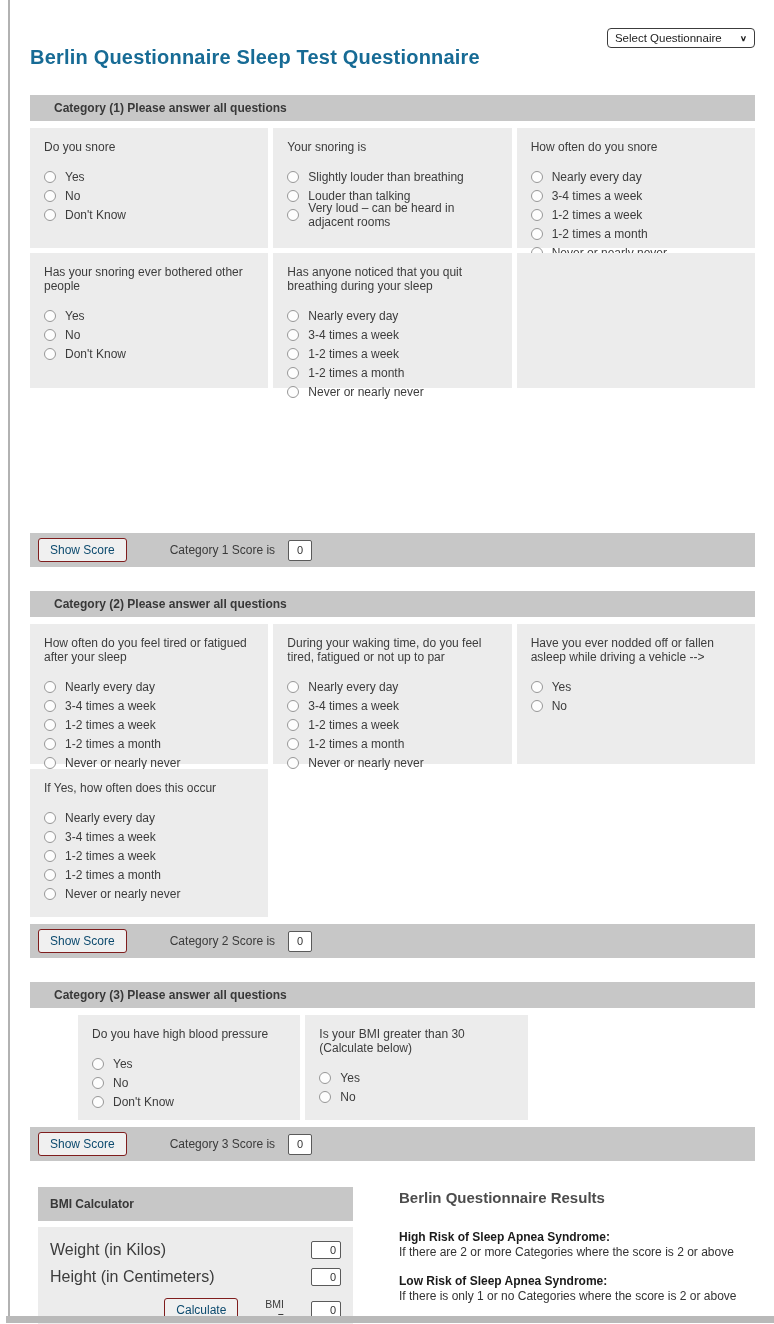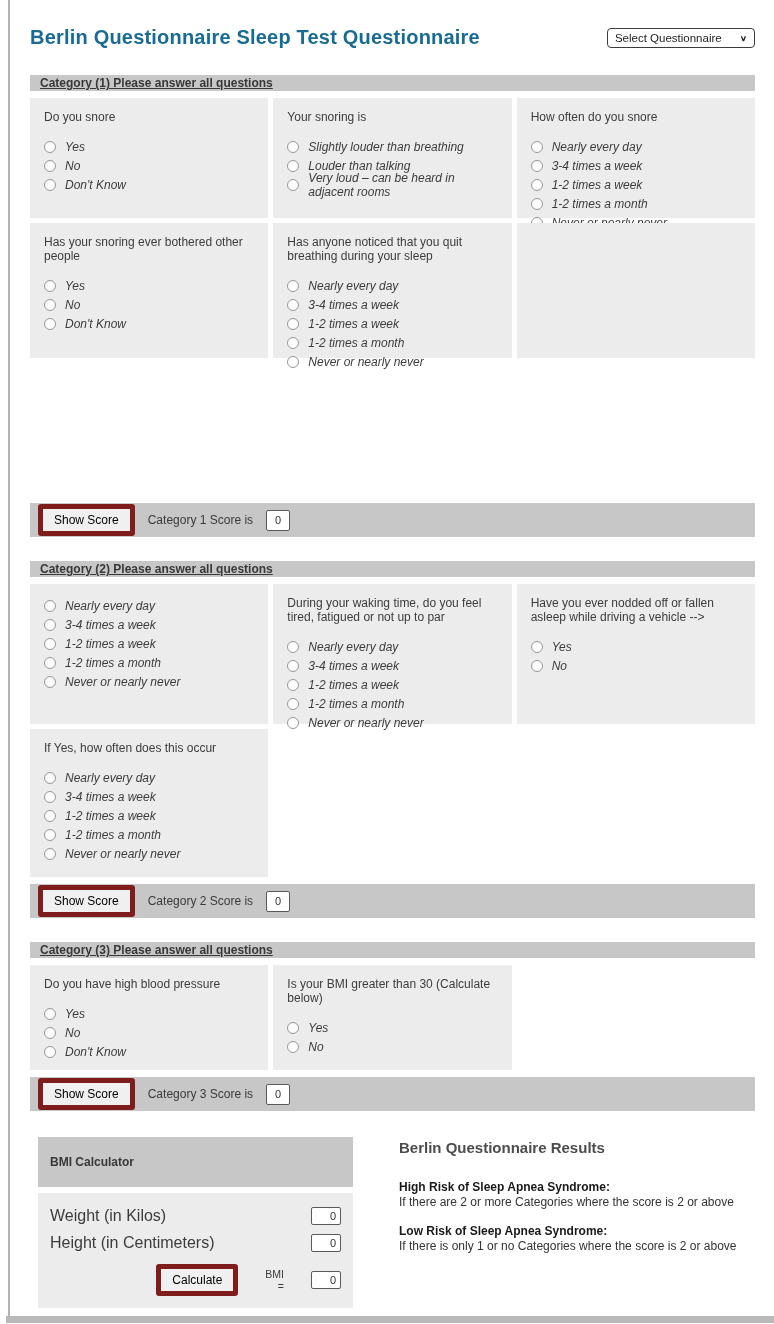--- a/index.html
+++ b/index.html
@@ -17,68 +17,68 @@
     background: #b2b2b2;
   }
   .bottom-strip {
     position: absolute; left: 6px; right: 0; bottom: 1px; height: 7px;
     background: #b9b9b9;
   }
   .container { padding: 26px 19px 0 30px; }
 
   
   .page-header { display: flex; justify-content: space-between; align-items: flex-start; margin-bottom: 26px; }
-  .page-title { font-size: 20px; font-weight: bold; color: #176b95; letter-spacing: 0.2px; }
+  .page-title { font-size: 20px; font-weight: bold; color: #176b95; letter-spacing: 0.2px; margin-top: 20px; }
   .select {
     display: inline-flex; align-items: center; gap: 18px;
     border: 1px solid #3c3c3c; border-radius: 4px;
     padding: 3px 7px; font-size: 11.5px; color: #222; background: #fff;
     margin-top: 2px; cursor: default;
   }
   .select .chev { font-size: 10px; font-weight: bold; color: #222; transform: scaleY(0.8); }
 
   
   .section { margin-top: 24px; }
   .section:first-of-type { margin-top: 0; }
   .cat-header {
-    height: 16px; background: #c7c7c7; display: flex; align-items: center;
-    padding-left: 10px; font-size: 12px; font-weight: bold; color: #383838; text-decoration: underline;
+    height: 26px; background: #c7c7c7; display: flex; align-items: center;
+    padding-left: 24px; font-size: 12px; font-weight: bold; color: #383838;
   }
   .qgrid { display: grid; grid-template-columns: 1fr 1fr 1fr; gap: 5px; margin-top: 7px; }
   .cell { background: #ececec; padding: 12px 14px; }
   .cell.empty { }
   .q { font-size: 12px; margin-bottom: 13px; color: #3c3c3c; }
   .opts { }
   .opt { display: flex; align-items: center; gap: 9px; height: 19px; cursor: default; }
   .radio {
     width: 12px; height: 12px; border-radius: 50%;
     border: 1px solid #979797; background: #fdfdfd; flex: 0 0 auto;
   }
-  .opt-label { font-size: 12px; color: #3c3c3c; font-style: italic; }
+  .opt-label { font-size: 12px; color: #3c3c3c; }
 
   .score-bar {
     margin-top: 7px; height: 34px; background: #c7c7c7;
     display: flex; align-items: center; gap: 13px; padding-left: 8px;
   }
   .btn {
     font-family: "Liberation Sans", sans-serif;
-    font-size: 12px; color: #000000; background: #f0f0f0;
-    border: 5px solid #7f1d1d; border-radius: 3px; padding: 4px 11px; cursor: pointer;
-  }
-  .score-label { font-size: 12px; color: #3a3a3a; }
+    font-size: 12px; color: #0c4a6e; background: #f0f0f0;
+    border: 1px solid #7f1d1d; border-radius: 3px; padding: 4px 11px; cursor: pointer;
+  }
+  .score-label { font-size: 12px; color: #3a3a3a; margin-left: 30px; }
   .score-input {
     width: 24px; height: 21px; border: 1px solid #5a5a5a; border-radius: 2px;
     text-align: center; font-size: 11px; color: #333; background: #fff;
   }
 
   
   .bottom { display: flex; margin-top: 26px; }
   .bmi-panel { width: 315px; margin-left: 8px; flex: 0 0 auto; }
   .bmi-header {
-    height: 50px; background: #c7c7c7; display: flex; align-items: center;
+    height: 34px; background: #c7c7c7; display: flex; align-items: center;
     padding-left: 12px; font-size: 12px; font-weight: bold; color: #383838;
   }
   .bmi-body { background: #ececec; margin-top: 6px; padding: 14px 12px 12px 12px; }
   .bmi-row { display: flex; align-items: center; margin-bottom: 9px; }
   .bmi-row .lbl { flex: 1; font-size: 16px; color: #3c3c3c; }
   .num-input {
     width: 30px; height: 18px; border: 1px solid #5a5a5a; border-radius: 2px;
     text-align: right; padding-right: 4px; font-size: 11px; color: #333; background: #fff;
   }
   .bmi-calc-row { display: flex; align-items: center; justify-content: flex-end; gap: 27px; margin-top: 12px; }
@@ -215,20 +215,21 @@
       <button class="btn">Show Score</button>
       <span class="score-label">Category 1 Score is</span>
       <input class="score-input" readonly="" value="0" style="">
     </div>
   </div>
 
   <div class="section">
     <div class="cat-header">Category (2) Please answer all questions</div>
     <div class="qgrid" style="grid-template-rows:140px 148px;">
       <div class="cell">
+        <div class="q">How often do you feel tired or fatigued after your sleep</div>
         <div class="opts">
             <div class="opt">
               <span class="radio"></span>
               <span class="opt-label">Nearly every day</span>
             </div>
             <div class="opt">
               <span class="radio"></span>
               <span class="opt-label">3-4 times a week</span>
             </div>
             <div class="opt">
@@ -311,21 +312,21 @@
     </div>
     <div class="score-bar">
       <button class="btn">Show Score</button>
       <span class="score-label">Category 2 Score is</span>
       <input class="score-input" readonly="" value="0" style="">
     </div>
   </div>
 
   <div class="section">
     <div class="cat-header">Category (3) Please answer all questions</div>
-    <div class="qgrid" style="grid-template-rows:105px;">
+    <div class="qgrid" style="grid-template-rows:105px;margin-left:48px;">
       <div class="cell">
         <div class="q">Do you have high blood pressure</div>
         <div class="opts">
             <div class="opt">
               <span class="radio"></span>
               <span class="opt-label">Yes</span>
             </div>
             <div class="opt">
               <span class="radio"></span>
               <span class="opt-label">No</span>

